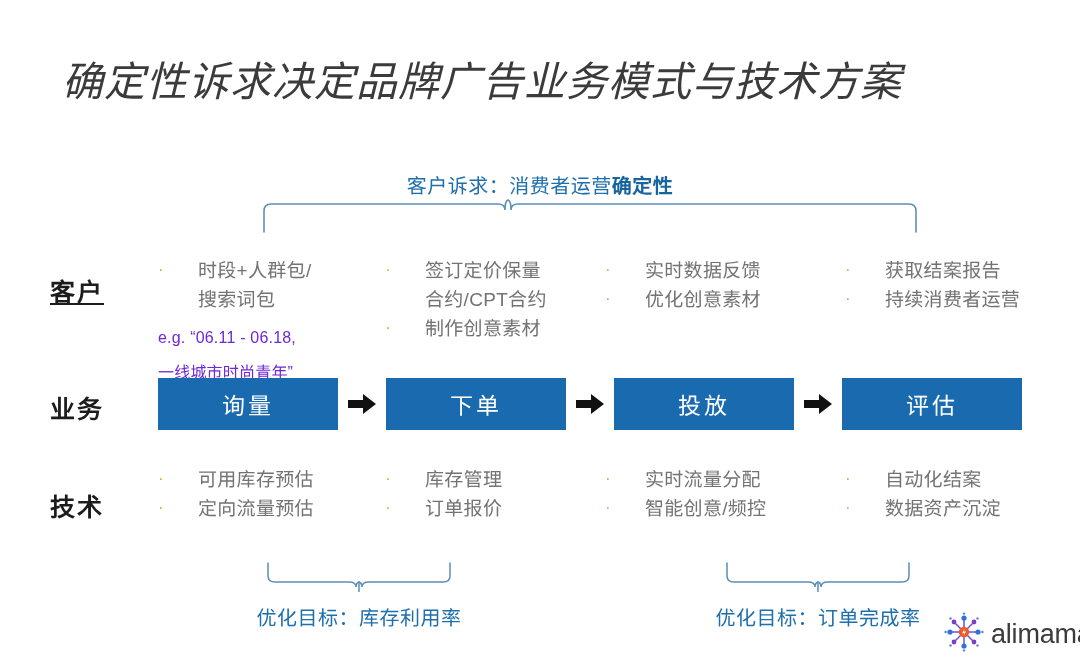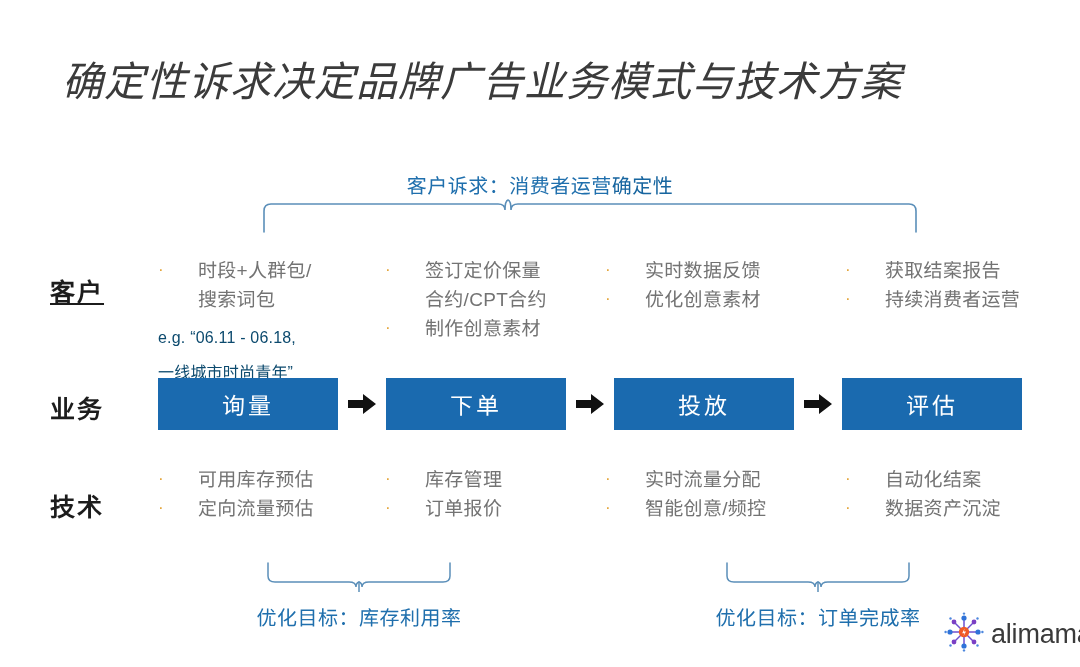--- a/index.html
+++ b/index.html
@@ -40,21 +40,21 @@
     position: absolute;
     left: 0;
     top: 170px;
     width: 1080px;
     text-align: center;
     font-size: 20px;
     color: #1f6fad;
     letter-spacing: 0.5px;
   }
   .demand-caption .strong {
-    font-weight: normal;
+    font-weight: bold;
     color: #17659f;
   }
 
   
   .top-brace {
     position: absolute;
     left: 262px;
     top: 199px;
     width: 656px;
     height: 34px;
@@ -96,21 +96,21 @@
     font-size: 19px;
     line-height: 1.42;
     color: #737373;
     letter-spacing: 0.3px;
     margin-left: 24px;
   }
   .subnote {
     margin-top: 13px;
     font-size: 16px;
     line-height: 1.35;
-    color: #0c4a6e;
+    color: #6d28d9;
     letter-spacing: 0.2px;
   }
 
   
   #cust-col-1 { left: 158px; top: 258px; width: 230px; }
   #cust-col-2 { left: 385px; top: 258px; width: 215px; }
   #cust-col-3 { left: 605px; top: 258px; width: 215px; }
   #cust-col-4 { left: 845px; top: 258px; width: 210px; }
 
   

